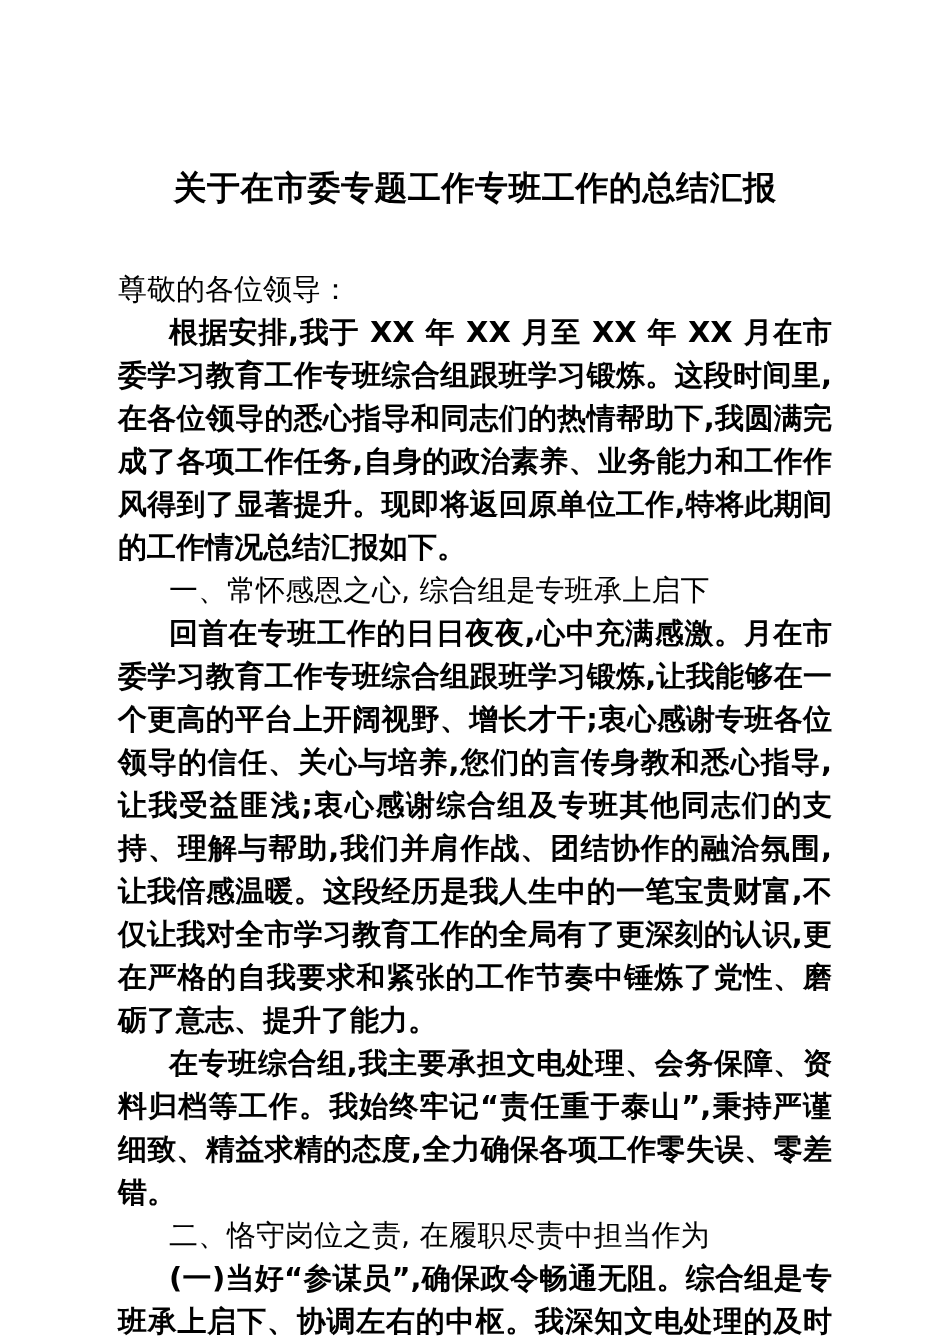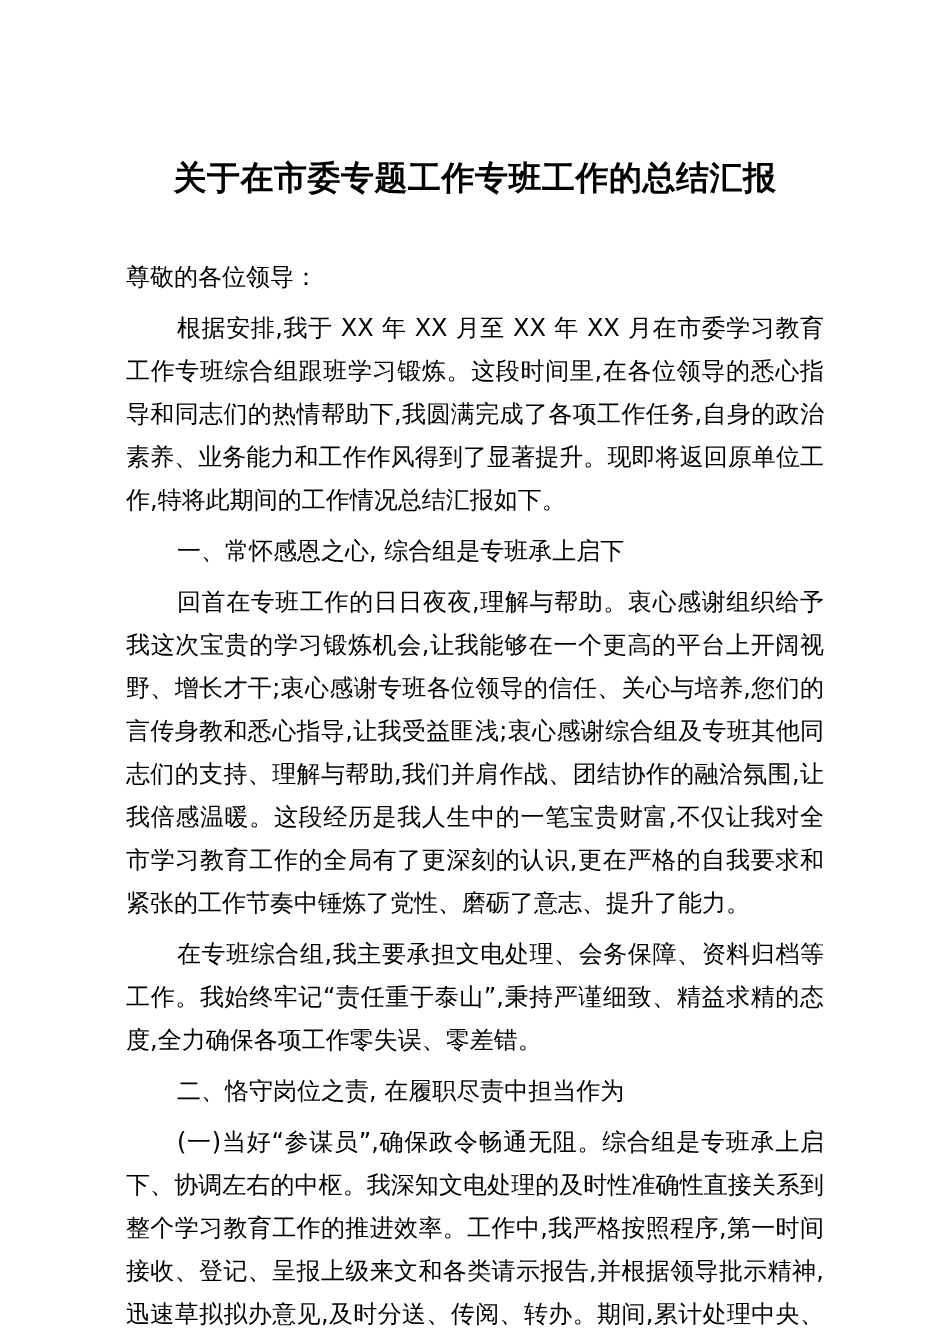--- a/index.html
+++ b/index.html
@@ -15,45 +15,46 @@
     overflow: hidden;
   }
   .page {
     position: relative;
     width: 950px;
     height: 1344px;
     box-sizing: border-box;
     padding: 0 118px;
   }
   .doc-title {
-    margin: 6px;
+    margin: 16px;
     padding-top: 150px;
     font-family: "DejaVu Sans", "Liberation Sans", sans-serif;
     font-weight: bold;
     font-size: 33px;
     line-height: 44px;
     text-align: center;
     letter-spacing: 0.5px;
     white-space: nowrap;
   }
   .body-block {
     padding-top: 42px;
   }
   p.para {
-    margin: 8px;
+    margin: 0;
     font-family: "DejaVu Sans", "Liberation Sans", sans-serif;
-    font-size: 24px;
+    font-size: 29px;
     line-height: 43px;
     text-align: justify;
     text-justify: inter-ideograph;
     letter-spacing: 0px;
     word-break: break-all;
   }
   p.indent {
     text-indent: 51px;
+    font-weight: bold;
   }
   p.salutation {
     text-indent: 0;
   }
   p.heading {
     text-indent: 51px;
     font-weight: normal;
   }
 </style>
 </head>
@@ -64,21 +65,21 @@
   <h1 class="doc-title">关于在市委专题工作专班工作的总结汇报</h1>
 
   <div class="body-block">
 
     <p class="para salutation">尊敬的各位领导：</p>
 
     <p class="para indent">根据安排,我于 XX 年 XX 月至 XX 年 XX 月在市委学习教育工作专班综合组跟班学习锻炼。这段时间里,在各位领导的悉心指导和同志们的热情帮助下,我圆满完成了各项工作任务,自身的政治素养、业务能力和工作作风得到了显著提升。现即将返回原单位工作,特将此期间的工作情况总结汇报如下。</p>
 
     <p class="para heading">一、常怀感恩之心, 综合组是专班承上启下</p>
 
-    <p class="para indent">回首在专班工作的日日夜夜,理解与帮助。衷心感谢组织给予我这次宝贵的学习锻炼机会,让我能够在一个更高的平台上开阔视野、增长才干;衷心感谢专班各位领导的信任、关心与培养,您们的言传身教和悉心指导,让我受益匪浅;衷心感谢综合组及专班其他同志们的支持、理解与帮助,我们并肩作战、团结协作的融洽氛围,让我倍感温暖。这段经历是我人生中的一笔宝贵财富,不仅让我对全市学习教育工作的全局有了更深刻的认识,更在严格的自我要求和紧张的工作节奏中锤炼了党性、磨砺了意志、提升了能力。</p>
+    <p class="para indent">回首在专班工作的日日夜夜,心中充满感激。月在市委学习教育工作专班综合组跟班学习锻炼,让我能够在一个更高的平台上开阔视野、增长才干;衷心感谢专班各位领导的信任、关心与培养,您们的言传身教和悉心指导,让我受益匪浅;衷心感谢综合组及专班其他同志们的支持、理解与帮助,我们并肩作战、团结协作的融洽氛围,让我倍感温暖。这段经历是我人生中的一笔宝贵财富,不仅让我对全市学习教育工作的全局有了更深刻的认识,更在严格的自我要求和紧张的工作节奏中锤炼了党性、磨砺了意志、提升了能力。</p>
 
     <p class="para indent">在专班综合组,我主要承担文电处理、会务保障、资料归档等工作。我始终牢记“责任重于泰山”,秉持严谨细致、精益求精的态度,全力确保各项工作零失误、零差错。</p>
 
     <p class="para heading">二、恪守岗位之责, 在履职尽责中担当作为</p>
 
     <p class="para indent">(一)当好“参谋员”,确保政令畅通无阻。综合组是专班承上启下、协调左右的中枢。我深知文电处理的及时性准确性直接关系到整个学习教育工作的推进效率。工作中,我严格按照程序,第一时间接收、登记、呈报上级来文和各类请示报告,并根据领导批示精神,迅速草拟拟办意见,及时分送、传阅、转办。期间,累计处理中央、省委及市直各单位来文来电 300 余份,确保了各项指令和工作要求第一时间传</p>
 
   </div>
 </div>
 

